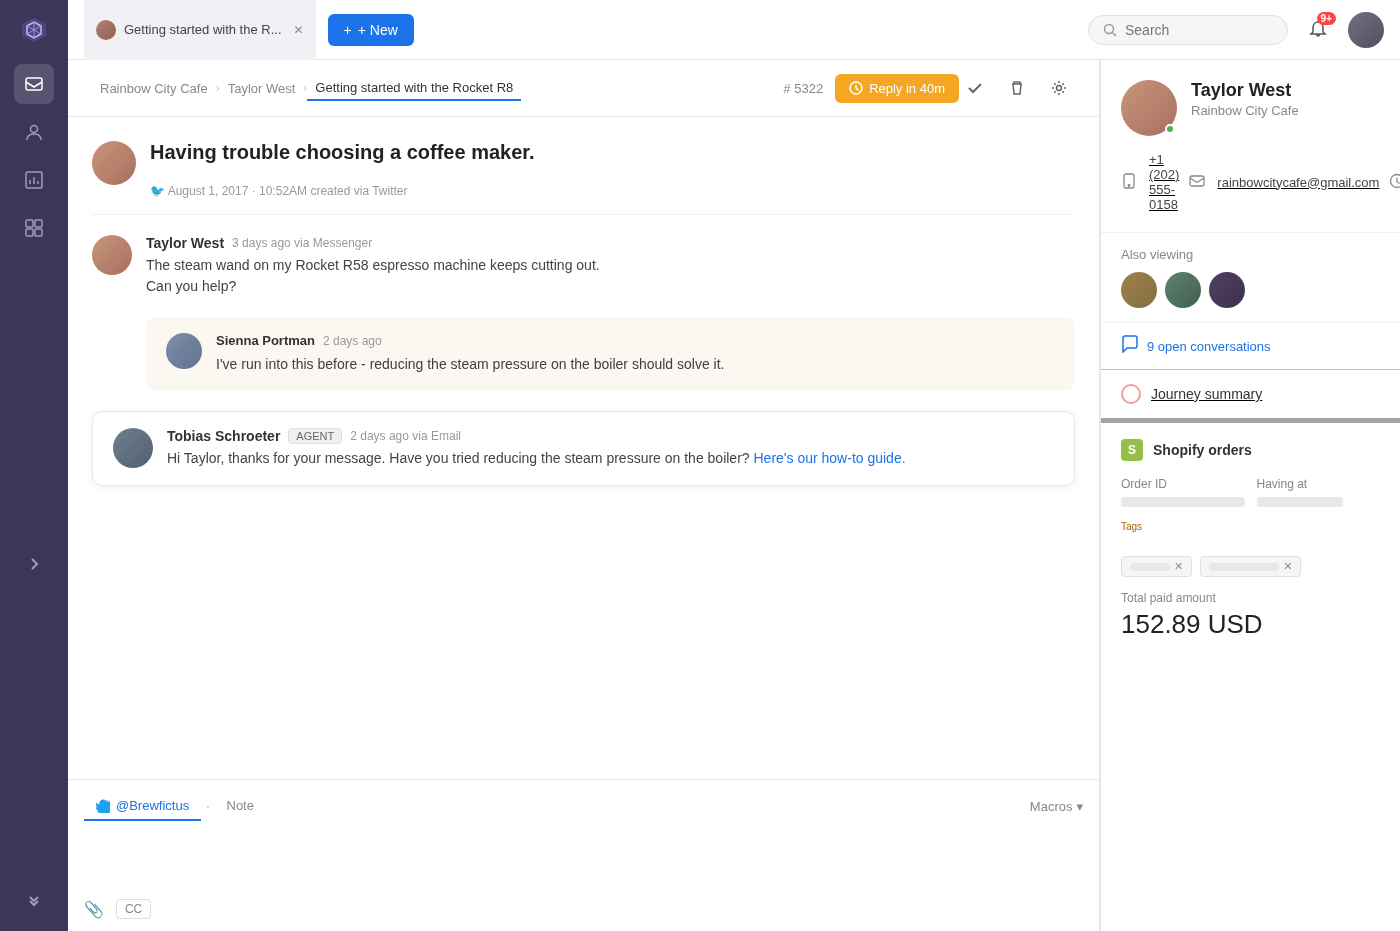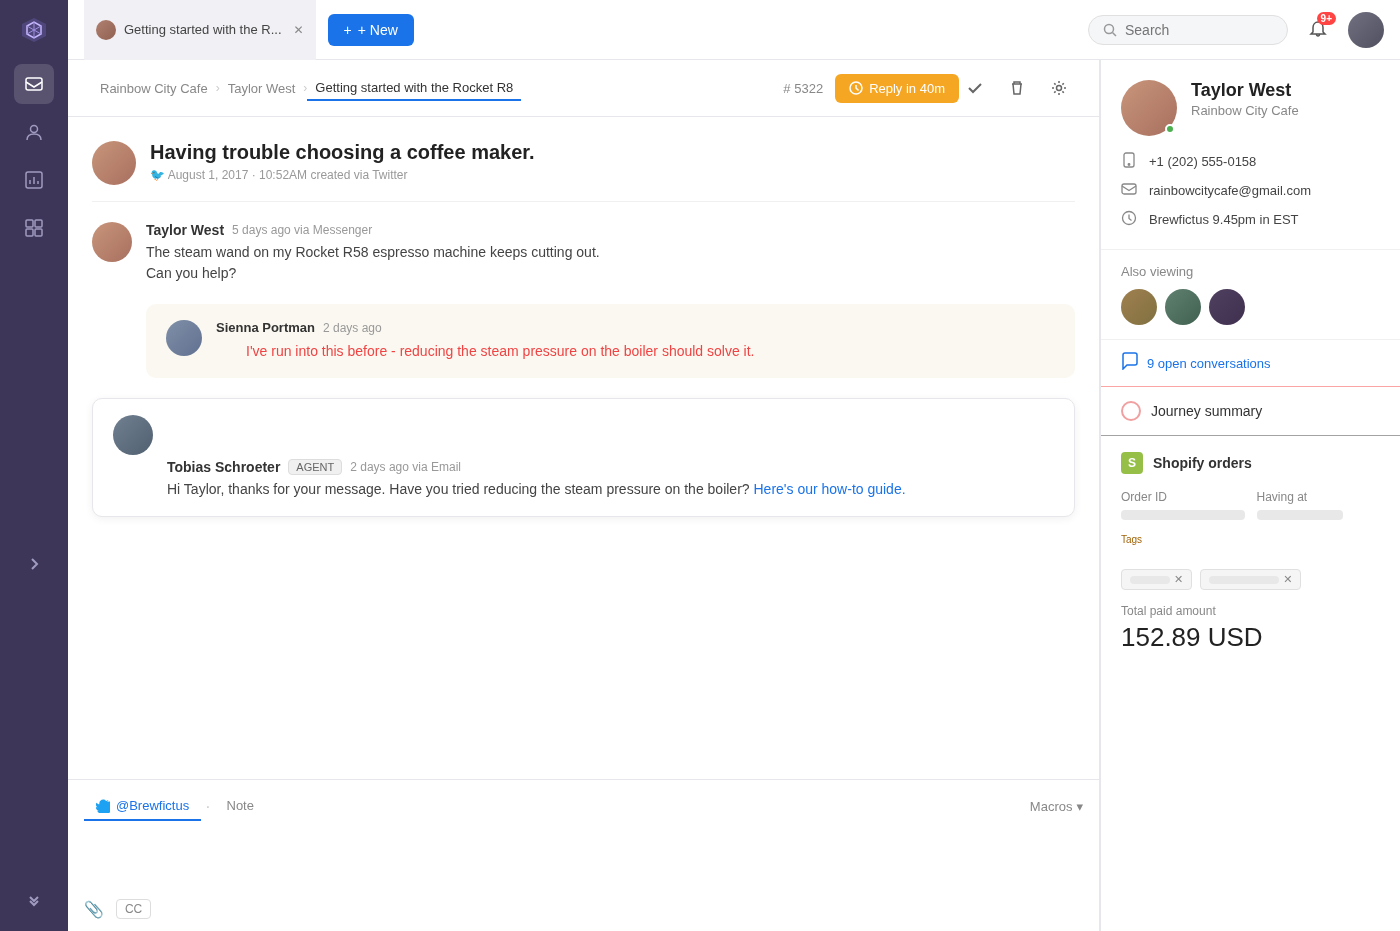--- a/index.html
+++ b/index.html
@@ -47,42 +47,42 @@
     .ticket-id { font-size: 13px; color: #888; margin-right: 12px; }
     .reply-btn { display: flex; align-items: center; gap: 6px; padding: 7px 14px; background: #f5a623; color: white; border-radius: 6px; cursor: pointer; font-size: 13px; font-weight: 500; border: none; }
     .breadcrumb-actions { display: flex; align-items: center; gap: 10px; }
     .action-icon { width: 32px; height: 32px; display: flex; align-items: center; justify-content: center; cursor: pointer; color: #888; border-radius: 4px; }
 
     
     .messages-area { flex: 1; overflow-y: auto; padding: 24px; display: flex; flex-direction: column; gap: 20px; }
     
     .message-header { display: flex; align-items: flex-start; gap: 14px; padding-bottom: 16px; border-bottom: 1px solid #f0f0f0; }
     .message-avatar-placeholder { width: 44px; height: 44px; border-radius: 50%; background: #d4a0a0; flex-shrink: 0; display: flex; align-items: center; justify-content: center; overflow: hidden; }
-    .message-title { font-size: 20px; font-weight: 600; color: #222; margin-bottom: 4px; }
+    .message-title { font-size: 20px; font-weight: 600; color: #222; margin-bottom: 20px; }
     .message-meta { font-size: 12px; color: #999; }
 
     .message-row { display: flex; align-items: flex-start; gap: 14px; }
     .msg-avatar { width: 40px; height: 40px; border-radius: 50%; overflow: hidden; flex-shrink: 0; background: #ccc; }
     .msg-content { flex: 1; }
     .msg-author-line { display: flex; align-items: center; gap: 8px; margin-bottom: 4px; }
     .msg-author { font-size: 14px; font-weight: 600; color: #333; }
     .msg-time { font-size: 12px; color: #999; }
     .msg-text { font-size: 14px; color: #444; line-height: 1.5; }
 
     .reply-bubble { background: #faf8f0; border-radius: 10px; padding: 16px 20px; margin-left: 54px; display: flex; gap: 14px; align-items: flex-start; }
     .reply-bubble-avatar { width: 36px; height: 36px; border-radius: 50%; overflow: hidden; flex-shrink: 0; background: #ccc; }
     .reply-bubble-content { flex: 1; }
     .reply-author-line { display: flex; align-items: center; gap: 8px; margin-bottom: 6px; }
     .reply-author { font-size: 13px; font-weight: 600; color: #333; }
     .reply-time { font-size: 12px; color: #999; }
-    .reply-text { font-size: 14px; color: #ef4444; line-height: 1.5; margin-left: 30px; }
+    .reply-text { font-size: 14px; color: #404040; line-height: 1.5; }
 
     .agent-message { background: white; border: 1px solid #e5e7eb; border-radius: 10px; padding: 16px 20px; display: flex; gap: 14px; box-shadow: 0 2px 8px rgba(0,0,0,0.06); }
     .agent-avatar { width: 40px; height: 40px; border-radius: 50%; overflow: hidden; flex-shrink: 0; background: #888; }
-    .agent-content { flex: 1; margin-top: 44px; }
+    .agent-content { flex: 1; }
     .agent-author-line { display: flex; align-items: center; gap: 8px; margin-bottom: 4px; }
     .agent-author { font-size: 14px; font-weight: 600; color: #333; }
     .agent-badge { font-size: 11px; background: #f0f0f0; color: #666; padding: 1px 7px; border-radius: 4px; border: 1px solid #ddd; font-weight: 500; }
     .agent-time { font-size: 12px; color: #999; }
     .agent-text { font-size: 14px; color: #444; line-height: 1.5; }
     .agent-link { color: #1a73e8; text-decoration: none; cursor: pointer; }
 
     
     .reply-box { border-top: 1px solid #e5e7eb; background: white; padding: 12px 16px; flex-shrink: 0; }
     .reply-tabs { display: flex; align-items: center; gap: 0; margin-bottom: 10px; }
@@ -99,34 +99,34 @@
     
     .right-sidebar { width: 300px; background: white; border-left: 1px solid #e5e7eb; overflow-y: auto; flex-shrink: 0; }
     
     .contact-card { padding: 20px; border-bottom: 1px solid #f0f0f0; }
     .contact-header { display: flex; align-items: flex-start; gap: 14px; margin-bottom: 16px; }
     .contact-avatar-wrap { position: relative; }
     .contact-avatar { width: 56px; height: 56px; border-radius: 50%; overflow: hidden; background: #c8a0a0; }
     .online-dot { position: absolute; bottom: 2px; right: 2px; width: 10px; height: 10px; background: #4caf50; border-radius: 50%; border: 2px solid white; }
     .contact-name { font-size: 18px; font-weight: 700; color: #222; margin-bottom: 2px; }
     .contact-company { font-size: 13px; color: #888; }
-    .contact-info { display: flex; flex-direction: column; gap: 10px; }
+    .contact-info { display: flex; gap: 10px; text-decoration: underline; }
     .contact-info-row { display: flex; align-items: center; gap: 10px; font-size: 13px; color: #444; }
     .contact-info-icon { color: #888; width: 18px; flex-shrink: 0; }
 
     .also-viewing { padding: 14px 20px; border-bottom: 1px solid #f0f0f0; }
     .also-viewing-title { font-size: 13px; color: #888; margin-bottom: 10px; }
     .viewing-avatars { display: flex; gap: 8px; }
     .viewing-avatar { width: 36px; height: 36px; border-radius: 50%; overflow: hidden; background: #999; }
 
     .open-convs { display: flex; align-items: center; gap: 8px; padding: 12px 20px; border-bottom: 1px solid #fca5a5; cursor: pointer; }
     .open-convs-icon { color: #1a73e8; }
     .open-convs-text { font-size: 13px; color: #1a73e8; font-weight: 500; }
 
-    .journey-section { padding: 14px 20px; border-bottom: 1px solid #a3a3a3; cursor: pointer; }
+    .journey-section { padding: 14px 20px; border-bottom: 5px solid #a3a3a3; cursor: pointer; text-decoration: underline; }
     .journey-header { display: flex; align-items: center; gap: 10px; }
     .journey-icon { width: 20px; height: 20px; border-radius: 50%; border: 2px solid #f0a0a0; flex-shrink: 0; }
     .journey-title { font-size: 14px; font-weight: 500; color: #333; }
 
     .shopify-section { padding: 16px 20px; }
     .shopify-header { display: flex; align-items: center; gap: 10px; margin-bottom: 16px; }
     .shopify-icon { width: 22px; height: 22px; background: #96bf48; border-radius: 4px; display: flex; align-items: center; justify-content: center; color: white; font-size: 12px; font-weight: bold; }
     .shopify-title { font-size: 14px; font-weight: 600; color: #333; }
     .shopify-grid { display: grid; grid-template-columns: 1fr 1fr; gap: 12px; margin-bottom: 14px; }
     .shopify-field label { font-size: 12px; color: #888; margin-bottom: 6px; display: block; }
@@ -288,21 +288,21 @@
                 <span>August 1, 2017 · 10:52AM created via Twitter</span>
               </div>
             </div>
           </div>
 
           <div class="message-row">
             <div class="msg-avatar av-taylor"></div>
             <div class="msg-content">
               <div class="msg-author-line">
                 <span class="msg-author">Taylor West</span>
-                <span class="msg-time">5 days ago via Messenger</span>
+                <span class="msg-time">3 days ago via Messenger</span>
               </div>
               <div class="msg-text">The steam wand on my Rocket R58 espresso machine keeps cutting out.</div>
               <div class="msg-text">Can you help?</div>
             </div>
           </div>
 
           <div class="reply-bubble">
             <div class="reply-bubble-avatar av-sienna"></div>
             <div class="reply-bubble-content">
               <div class="reply-author-line">

